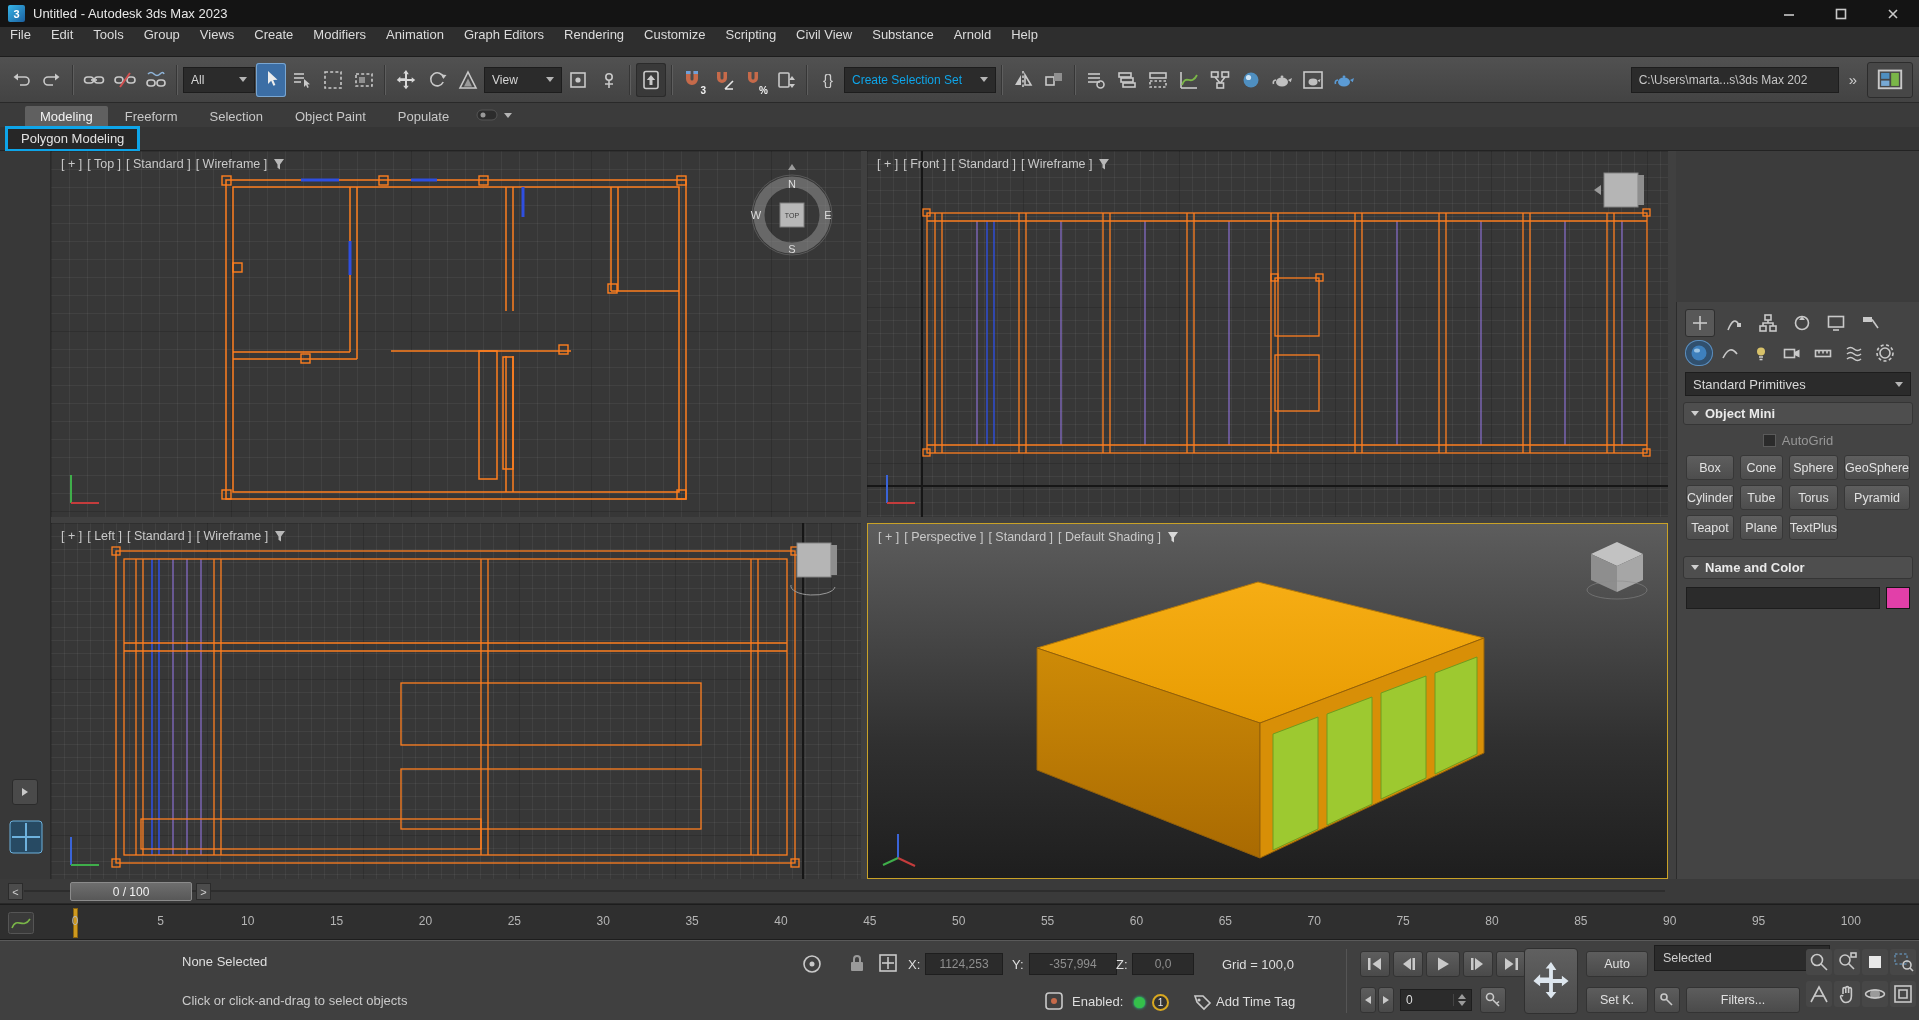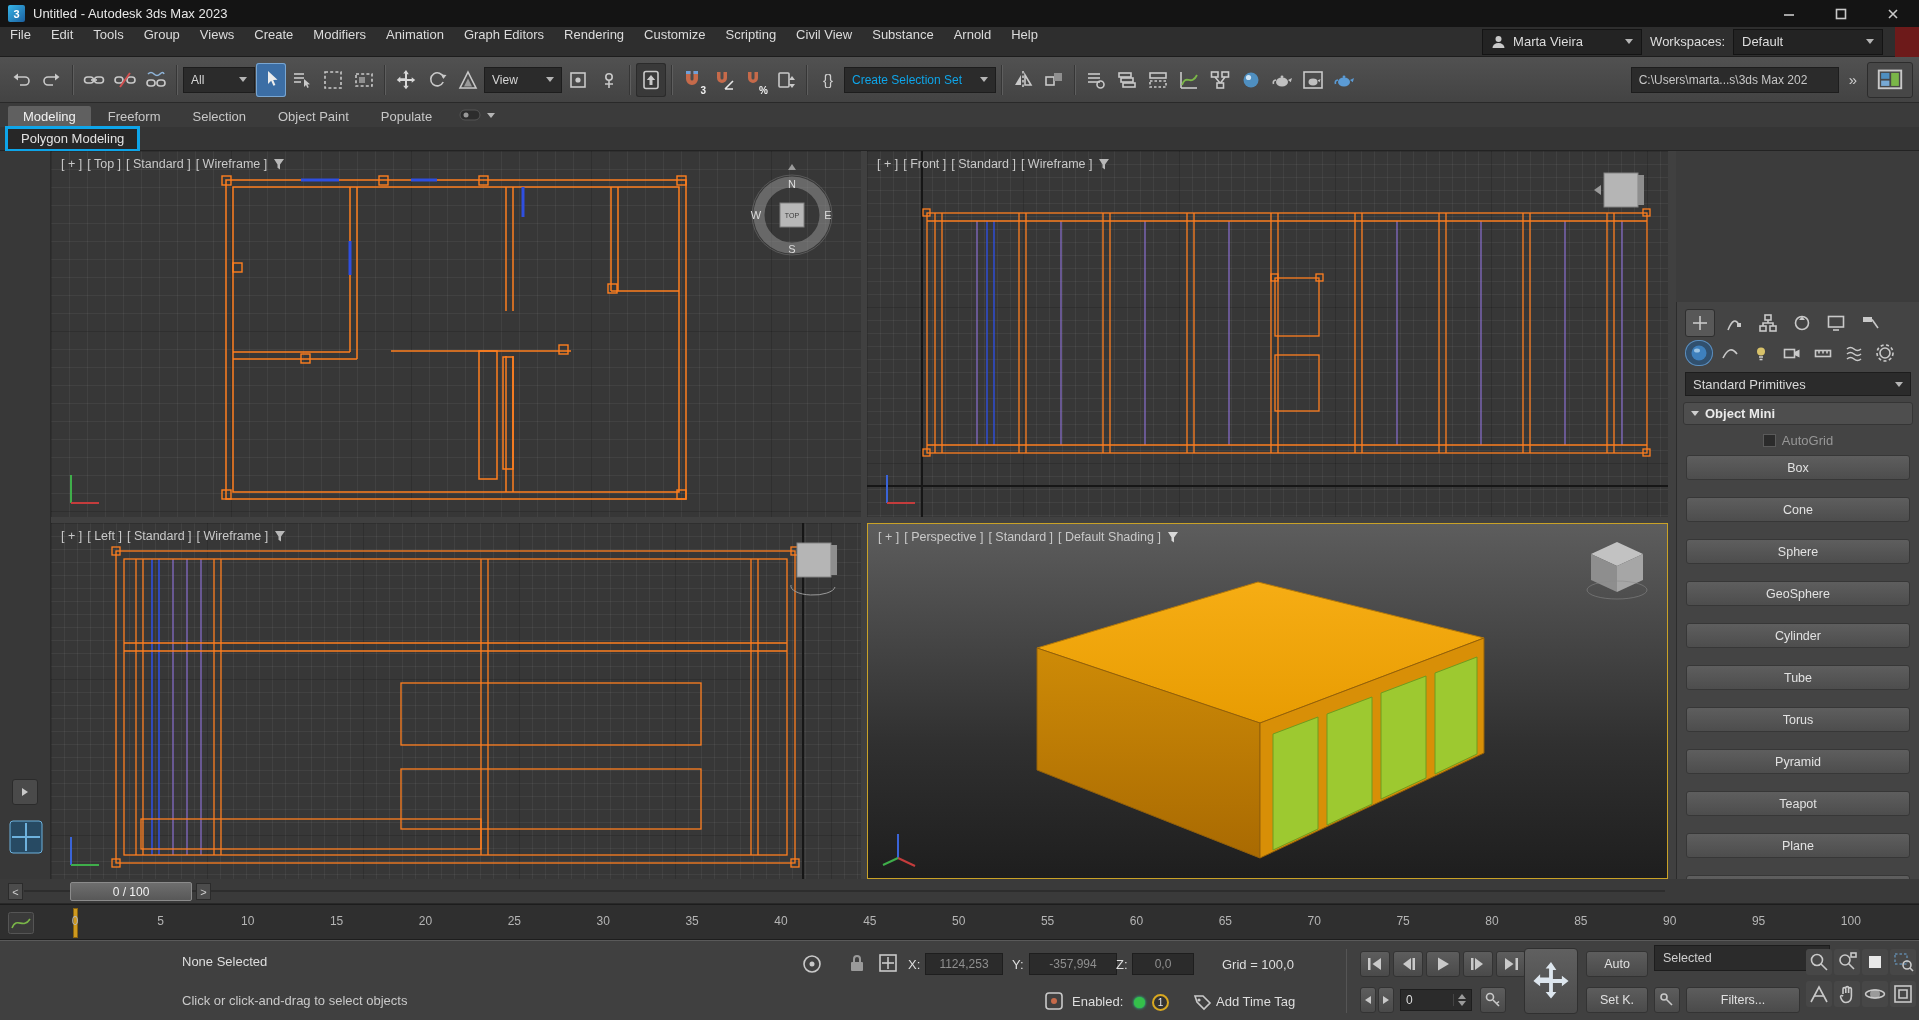--- a/index.html
+++ b/index.html
@@ -39,21 +39,21 @@
 .tbi.pressed{background:#393939;box-shadow:inset 0 0 0 1px #2b2b2b}
 .tbi .ovl{position:absolute;right:2px;bottom:1px;font-size:10px;font-weight:bold;color:#f0f0f0}
 .tb-sep{width:2px;height:30px;background:#363636;border-right:1px solid #5e5e5e;margin:0 4px;flex:0 0 auto}
 .tb-dd{height:26px;background:#2b2b2b;border:1px solid #1d1d1d;display:flex;align-items:center;justify-content:space-between;padding:0 7px;color:#d6d6d6;font-size:12px;flex:0 0 auto}
 .tb-right{margin-left:auto;display:flex;align-items:center;gap:6px}
 .path-field{width:208px;height:26px;background:#2b2b2b;border:1px solid #1d1d1d;color:#c6c6c6;font-size:12px;display:flex;align-items:center;padding:0 7px;white-space:nowrap;overflow:hidden}
 .chev{color:#cfcfcf;font-size:15px;padding:0 4px}
 .big-tbi{width:46px;height:36px;display:flex;align-items:center;justify-content:center;background:#474747;border:1px solid #2c2c2c;border-radius:3px}
 
 
-.ribbon-tabs{position:absolute;top:103px;left:0;width:100%;height:24px;background:#3b3b3b;display:flex;align-items:flex-end;padding-left:8px;gap:2px}
+.ribbon-tabs{position:absolute;top:103px;left:0;width:100%;height:24px;background:#3b3b3b;display:flex;align-items:flex-end;padding-left:25px;gap:2px}
 .rtab{padding:3px 15px;color:#c7c7c7}
 .rtab.active{background:#606060;color:#f2f2f2;border-radius:2px 2px 0 0}
 .rtab-icons{display:flex;align-items:center;gap:6px;margin-left:10px;height:100%}
 .ribbon-sub{position:absolute;top:127px;left:0;width:100%;height:24px;background:#353535;border-bottom:1px solid #232323;display:flex;align-items:center;padding-left:5px}
 .subtab{background:#272727;color:#e2e2e2;padding:2px 13px 3px;border:3px solid #0ea5e9}
 
 
 .main{position:absolute;top:151px;left:0;width:100%;height:728px;background:#3c3c3c}
 .left-strip{position:absolute;left:0;top:0;width:51px;height:100%;background:#383838;border-right:1px solid #2a2a2a}
 .strip-btn{position:absolute;left:12px;top:628px;width:26px;height:26px;background:#4a4a4a;border:1px solid #2b2b2b;border-radius:3px;display:flex;align-items:center;justify-content:center}
@@ -88,21 +88,21 @@
 .ptab.active{background:#585858;box-shadow:inset 0 0 0 1px #2e2e2e}
 .panel-subtabs{display:flex;align-items:center;gap:3px;padding:0 8px;height:30px}
 .pstab{width:28px;height:26px;display:flex;align-items:center;justify-content:center;border-radius:3px}
 .pstab.active{background:#31506e;box-shadow:inset 0 0 0 1px #5d8fbe;border-radius:13px}
 .panel-dd{margin:4px 8px 6px;height:24px;background:#2b2b2b;border:1px solid #1d1d1d;display:flex;align-items:center;justify-content:space-between;padding:0 7px;color:#d8d8d8}
 .rollout{margin:6px 6px 4px;height:23px;background:#4e4e4e;border:1px solid #353535;border-radius:3px;display:flex;align-items:center;gap:6px;padding:0 7px;font-weight:bold;color:#eaeaea}
 .roll-caret{width:0;height:0;border-left:4px solid transparent;border-right:4px solid transparent;border-top:5px solid #cfcfcf}
 .autogrid{display:flex;align-items:center;gap:6px;justify-content:center;height:22px;margin:2px 0 4px}
 .checkbox{width:13px;height:13px;background:#2b2b2b;border:1px solid #5a5a5a}
 .autogrid label{color:#979797}
-.obj-grid{display:grid;grid-template-columns:1fr;gap:17px 6px;padding:0 9px;margin-bottom:16px}
+.obj-grid{display:grid;grid-template-columns:1fr 1fr 1fr 1fr;gap:5px 6px;padding:0 9px;margin-bottom:16px}
 .obj-btn{height:25px;background:linear-gradient(#5e5e5e,#4d4d4d);border:1px solid #373737;border-radius:3px;display:flex;align-items:center;justify-content:center;color:#e2e2e2;font-size:12.5px}
 .namecolor{display:flex;align-items:center;gap:6px;padding:4px 9px}
 .name-input{flex:1;height:22px;background:#2b2b2b;border:1px solid #1d1d1d}
 .swatch{width:24px;height:22px;background:var(--swatch_pink,#e23fa9);border:1px solid #161616}
 
 
 .timeslider{position:absolute;top:879px;left:0;width:100%;height:25px;background:#3a3a3a;border-bottom:1px solid #282828}
 .ts-btn{position:absolute;top:4px;width:15px;height:17px;background:#4c4c4c;border:1px solid #2b2b2b;color:#cfcfcf;font-size:11px;display:flex;align-items:center;justify-content:center}
 .ts-thumb{position:absolute;left:70px;top:3px;width:122px;height:19px;background:linear-gradient(#6e6e6e,#585858);border:1px solid #8b8b8b;border-radius:2px;display:flex;align-items:center;justify-content:center;color:#f2f2f2;font-size:12px}
 .ts-track{position:absolute;left:24px;right:254px;top:11px;height:2px;background:#2d2d2d}
@@ -208,38 +208,20 @@
         <div class="menu-item">
           <span>Substance</span>
         </div>
         <div class="menu-item">
           <span>Arnold</span>
         </div>
         <div class="menu-item">
           <span>Help</span>
         </div>
       </div>
-    <div class="menubar-right">
-      <div class="user-chip">
-        <span class="uc-l">
-          <svg width="15" height="15">
-              <circle cx="7.5" cy="5" r="3" class="fw"></circle>
-              <path d="M1.5 14 a6 5 0 0 1 12 0 z" class="fw"></path>
-            </svg>
-          <span>Marta Vieira</span>
-        </span>
-        <span class="caret"></span>
-      </div>
-      <span>Workspaces:</span>
-      <div class="ws-dd">
-        <span>Default</span>
-        <span class="caret"></span>
-      </div>
-      <div class="red-corner"></div>
-    </div>
   </div>
 
   <div class="toolbar">
     <div class="tbi">
         <svg viewBox="0 0 22 22">
           <path d="M7 8 h8 a4 4 0 0 1 0 8 h-5" class="sw"></path>
           <path d="M8 4.5 L3.5 8 L8 11.5 z" class="fw"></path>
         </svg>
       </div>
     <div class="tbi">

